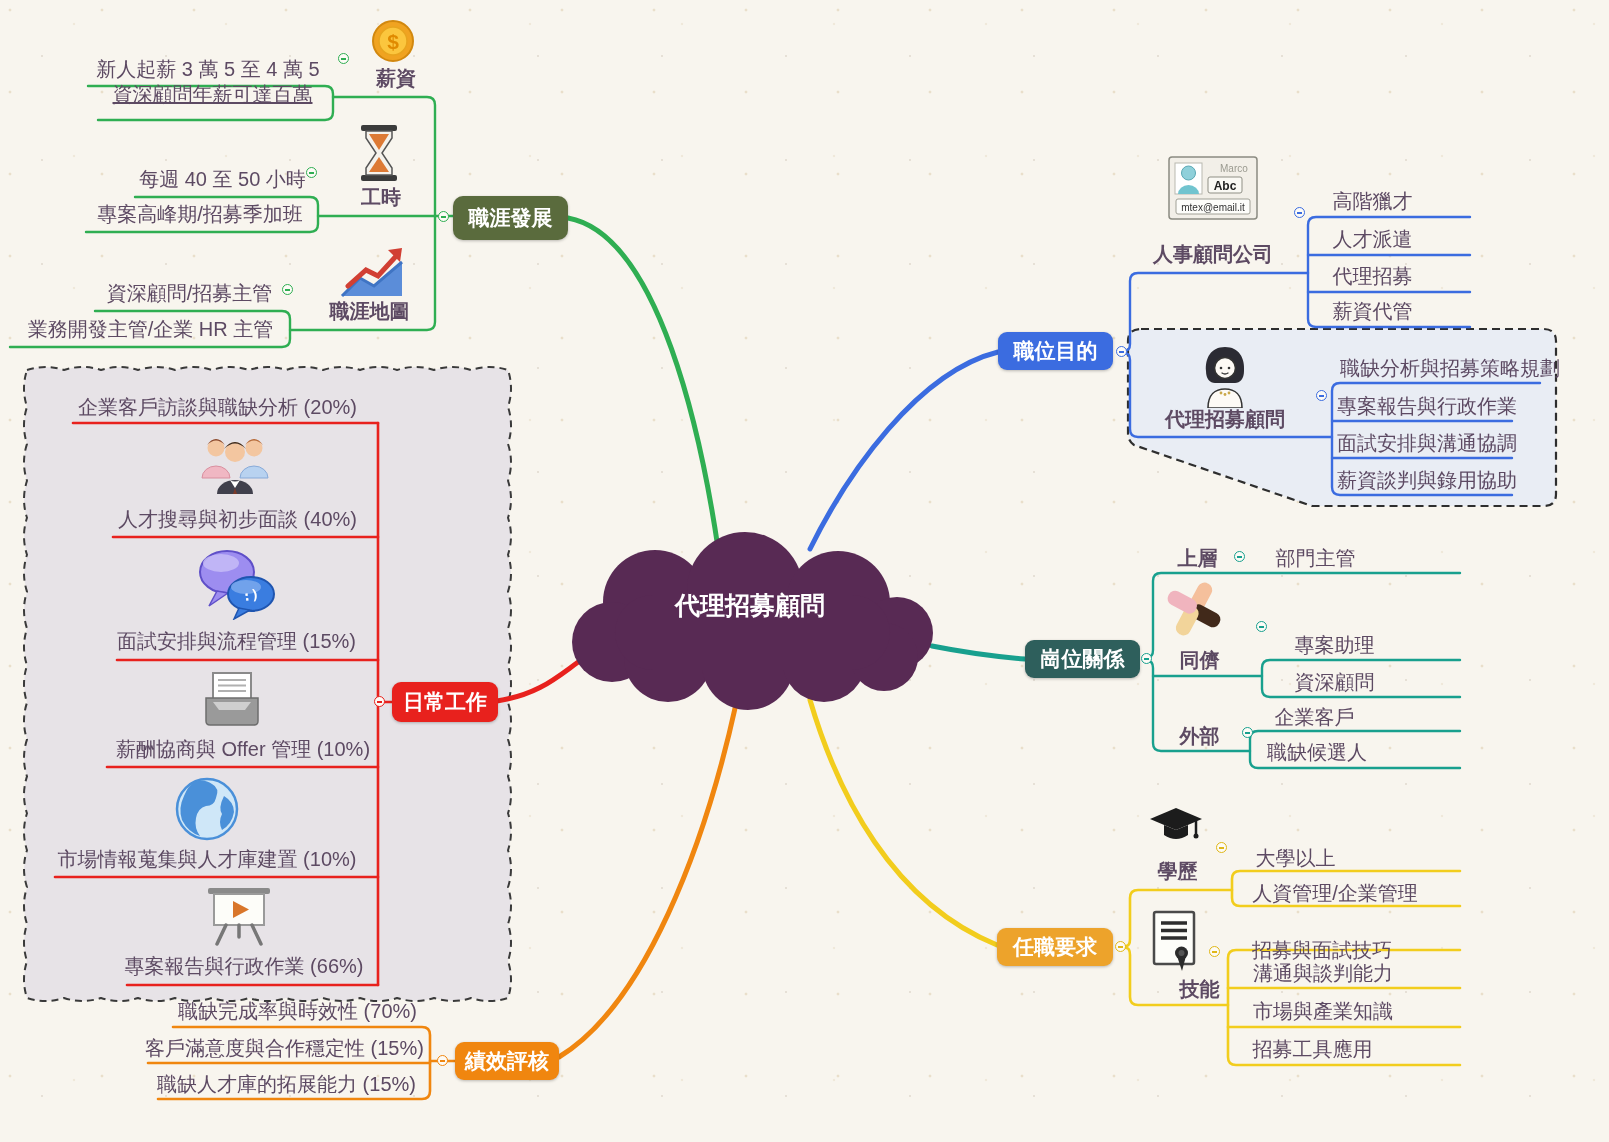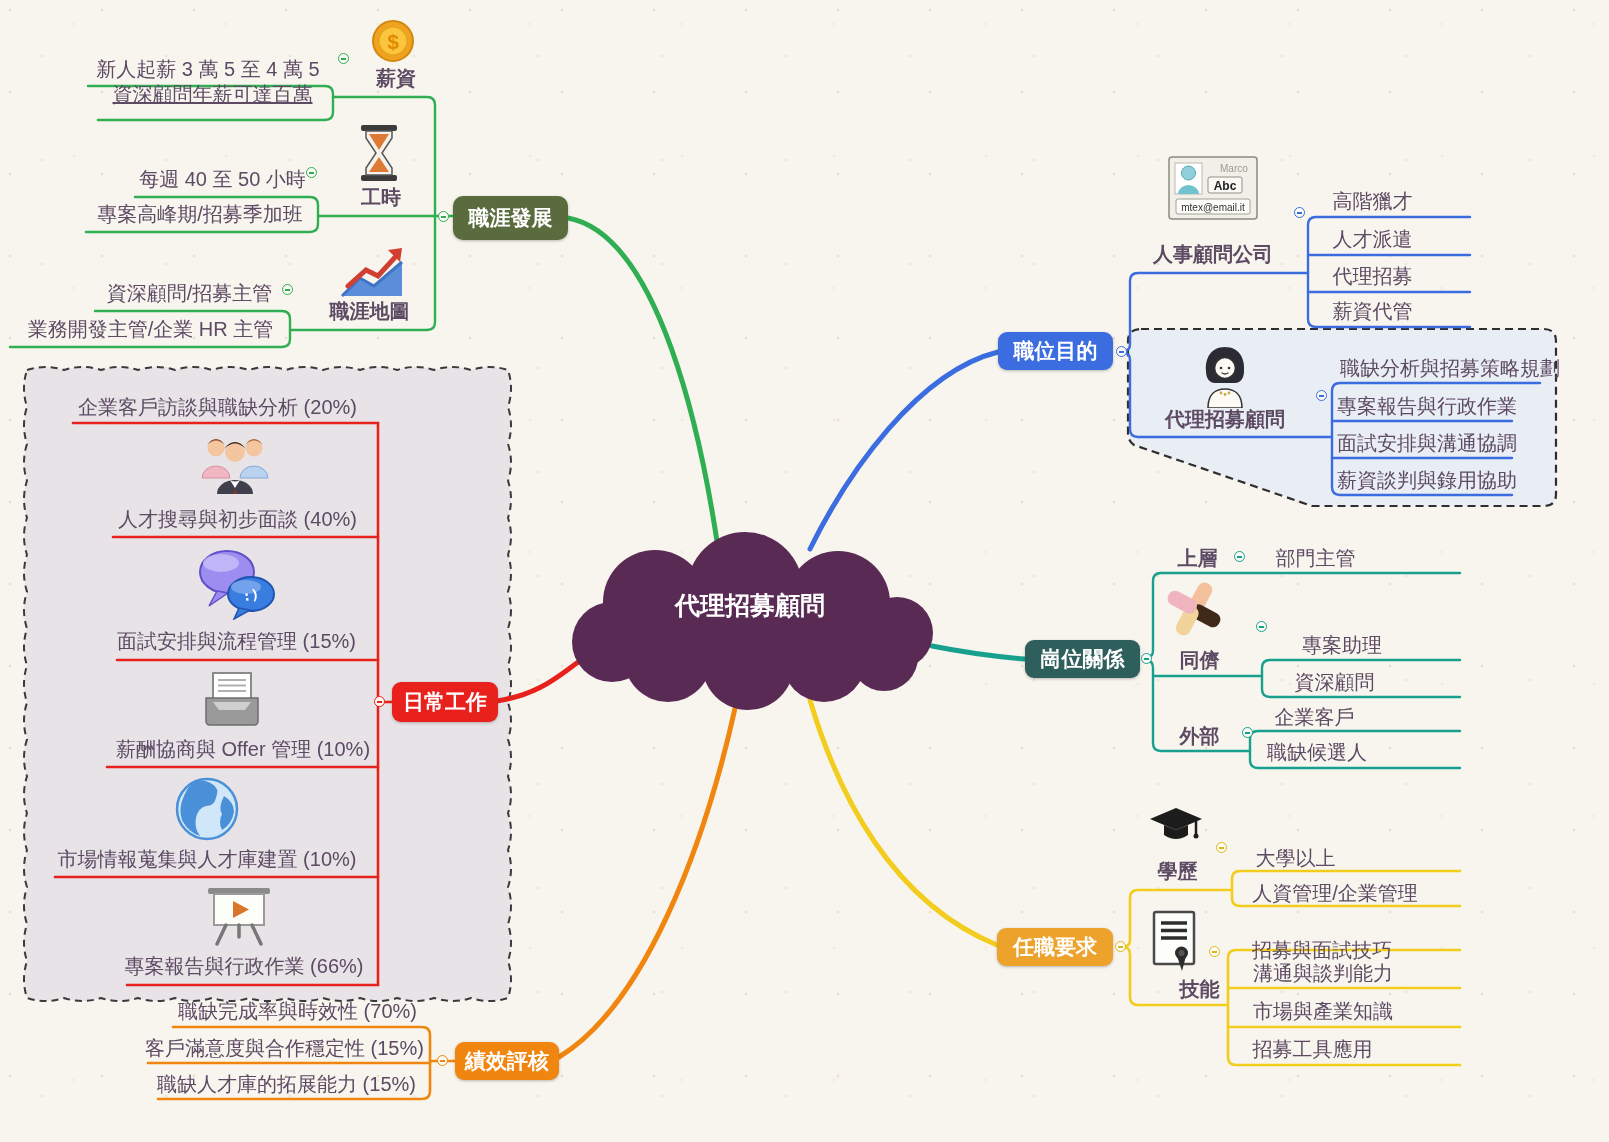--- a/index.html
+++ b/index.html
@@ -138,21 +138,21 @@
   <div class="lbl" style="left:1325px;top:299px;width:95px;">薪資代管</div>
   <div class="lbl grp" style="left:1155px;top:407px;width:140px;">代理招募顧問</div>
   <div class="lbl" style="left:1340px;top:356px;width:205px;">職缺分析與招募策略規劃</div>
   <div class="lbl" style="left:1337px;top:394px;width:175px;">專案報告與行政作業</div>
   <div class="lbl" style="left:1337px;top:431px;width:175px;">面試安排與溝通協調</div>
   <div class="lbl" style="left:1337px;top:468px;width:175px;">薪資談判與錄用協助</div>
 
   <div class="lbl grp" style="left:1170px;top:546px;width:55px;">上層</div>
   <div class="lbl" style="left:1268px;top:546px;width:95px;">部門主管</div>
   <div class="lbl grp" style="left:1172px;top:648px;width:55px;">同儕</div>
-  <div class="lbl" style="left:1287px;top:633px;width:95px;text-align:right;">專案助理</div>
+  <div class="lbl" style="left:1287px;top:633px;width:95px;">專案助理</div>
   <div class="lbl" style="left:1287px;top:670px;width:95px;">資深顧問</div>
   <div class="lbl grp" style="left:1172px;top:724px;width:55px;">外部</div>
   <div class="lbl" style="left:1267px;top:705px;width:95px;">企業客戶</div>
   <div class="lbl" style="left:1262px;top:740px;width:110px;">職缺候選人</div>
 
   <div class="lbl grp" style="left:1150px;top:859px;width:55px;">學歷</div>
   <div class="lbl" style="left:1248px;top:846px;width:95px;">大學以上</div>
   <div class="lbl" style="left:1245px;top:881px;width:180px;">人資管理/企業管理</div>
   <div class="lbl grp" style="left:1148px;top:977px;width:55px;margin-left:24px;">技能</div>
   <div class="lbl" style="left:1242px;top:922px;width:160px;margin-top:16px;">招募與面試技巧</div>

